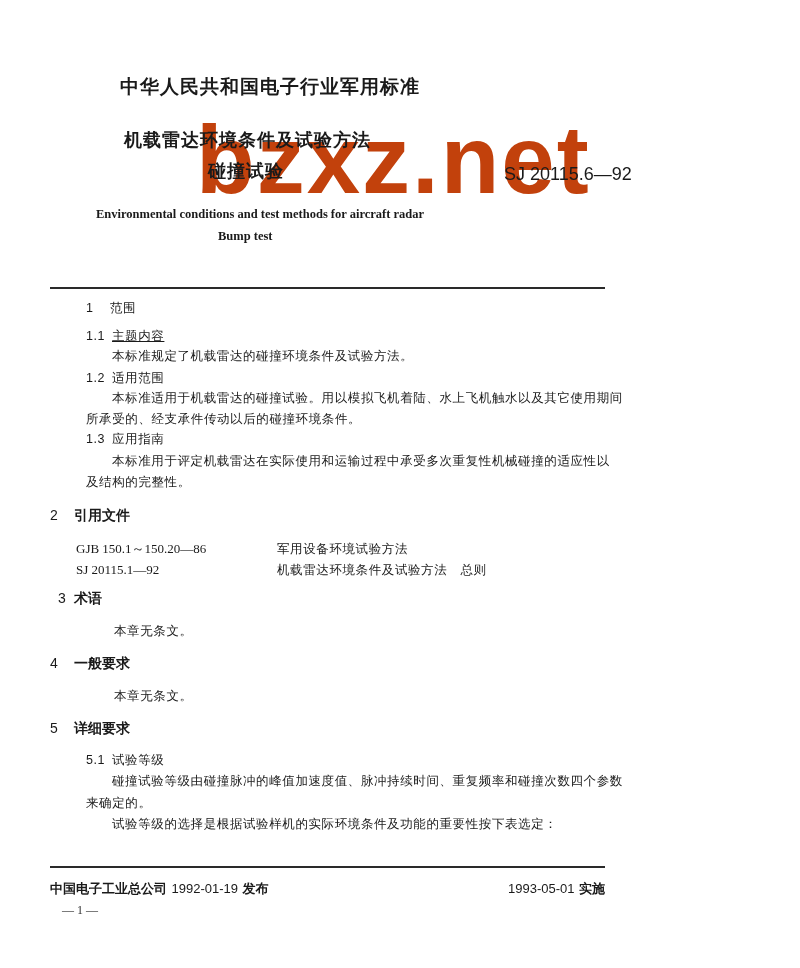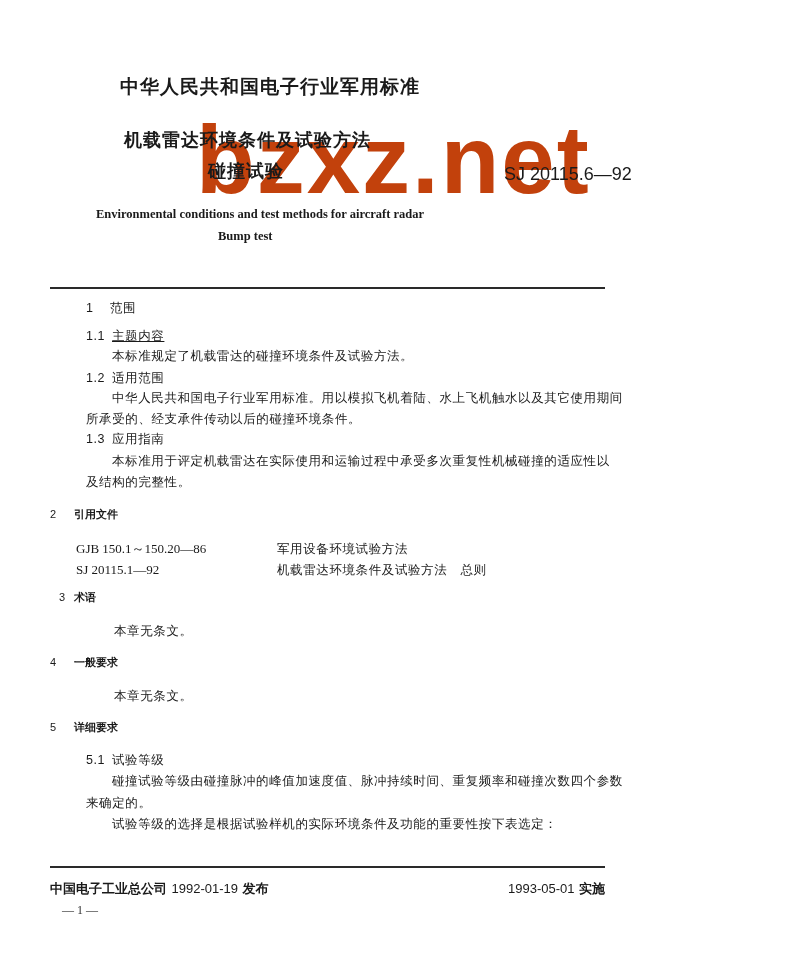--- a/index.html
+++ b/index.html
@@ -14,21 +14,21 @@
     }
     .layer { position: relative; z-index: 1; }
     .std-org { left: 102px; top: 74px; font-size: 19px; font-weight: bold; letter-spacing: 1px; margin-left: 18px; }
     .title-cn { left: 124px; top: 128px; font-size: 18px; font-weight: bold; letter-spacing: 1px; }
     .subtitle-cn { left: 208px; top: 159px; font-size: 18px; font-weight: bold; letter-spacing: 1px; }
     .std-code { left: 504px; top: 164px; font-size: 18px; font-family: "Liberation Sans", sans-serif; }
     .title-en { left: 96px; top: 207px; font-family: "Liberation Serif", serif; font-weight: bold; font-size: 12.5px; }
     .subtitle-en { left: 218px; top: 229px; font-family: "Liberation Serif", serif; font-weight: bold; font-size: 12.5px; }
     .rule { position: absolute; left: 50px; width: 555px; height: 1.5px; background: #2a2a2a; }
     .body-text { font-size: 12.5px; letter-spacing: 0.6px; margin-left: 36px; }
-    .h1 { font-size: 11px; font-weight: bold; }
+    .h1 { font-size: 14px; font-weight: bold; }
     .num { font-family: "Liberation Sans", sans-serif; font-weight: normal; display: inline-block; width: 24px; }
     .num2 { font-family: "Liberation Sans", sans-serif; display: inline-block; width: 26px; }
     .ref { font-family: "Liberation Serif", serif; font-size: 13px; }
     .footer-left { left: 50px; top: 880px; font-size: 13px; font-weight: bold; }
     .footer-left .d { font-family: "Liberation Sans", sans-serif; font-weight: normal; }
     .footer-right { left: 508px; top: 880px; font-size: 13px; font-weight: bold; }
     .footer-right .d { font-family: "Liberation Sans", sans-serif; font-weight: normal; }
     .page-num { left: 62px; top: 903px; font-family: "Liberation Serif", serif; font-size: 12px; color: #333; }
   </style>
 </head>
@@ -50,21 +50,21 @@
     <span class="num">1</span><span>范围</span>
   </div>
   <div class="abs body-text" style="left:50px; top:328px;text-decoration:underline;">
     <span class="num2">1.1</span><span>主题内容</span>
   </div>
   <div class="abs body-text" style="left:76px; top:348px;">本标准规定了机载雷达的碰撞环境条件及试验方法。</div>
 
   <div class="abs body-text" style="left:50px; top:370px;">
     <span class="num2">1.2</span><span>适用范围</span>
   </div>
-  <div class="abs body-text" style="left:76px; top:390px;">中华人民共和国电子行业军用标准。用以模拟飞机着陆、水上飞机触水以及其它使用期间</div>
+  <div class="abs body-text" style="left:76px; top:390px;">本标准适用于机载雷达的碰撞试验。用以模拟飞机着陆、水上飞机触水以及其它使用期间</div>
   <div class="abs body-text" style="left:50px; top:411px;text-align:right;">所承受的、经支承件传动以后的碰撞环境条件。</div>
 
   <div class="abs body-text" style="left:50px; top:431px;">
     <span class="num2">1.3</span><span>应用指南</span>
   </div>
   <div class="abs body-text" style="left:76px; top:453px;">本标准用于评定机载雷达在实际使用和运输过程中承受多次重复性机械碰撞的适应性以</div>
   <div class="abs body-text" style="left:50px; top:474px;">及结构的完整性。</div>
 
   <div class="abs h1" style="left:50px; top:507px;">
     <span class="num">2</span><span>引用文件</span>

